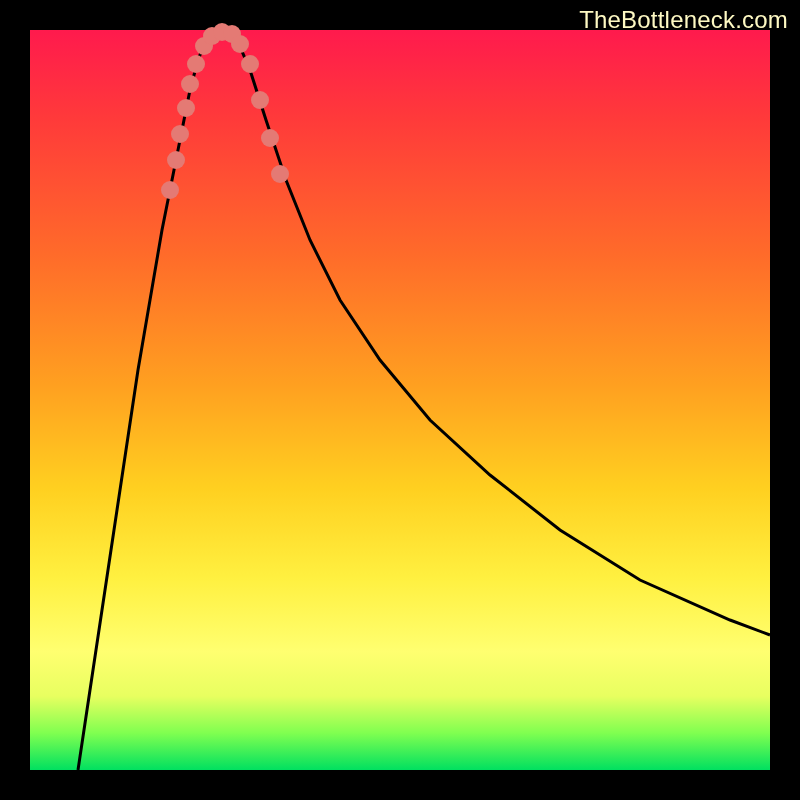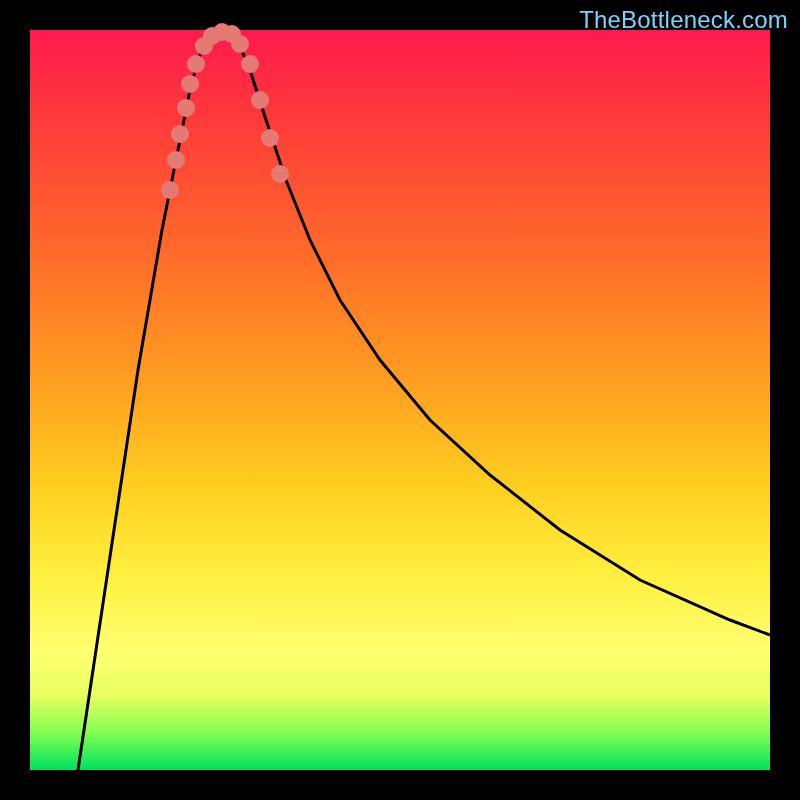--- a/index.html
+++ b/index.html
@@ -34,21 +34,21 @@
       #ffff70 84%,
       #e8ff60 90%,
       #80ff50 95%,
       #00e060 100%
     );
   }
   .watermark {
     position: absolute;
     top: 6px;
     right: 12px;
-    color: #7dd3fc;
+    color: #fef9c3;
     font-size: 24px;
     font-weight: 400;
     letter-spacing: 0.2px;
     user-select: none;
   }
   svg.curve {
     position: absolute;
     inset: 0;
     width: 100%;
     height: 100%;

